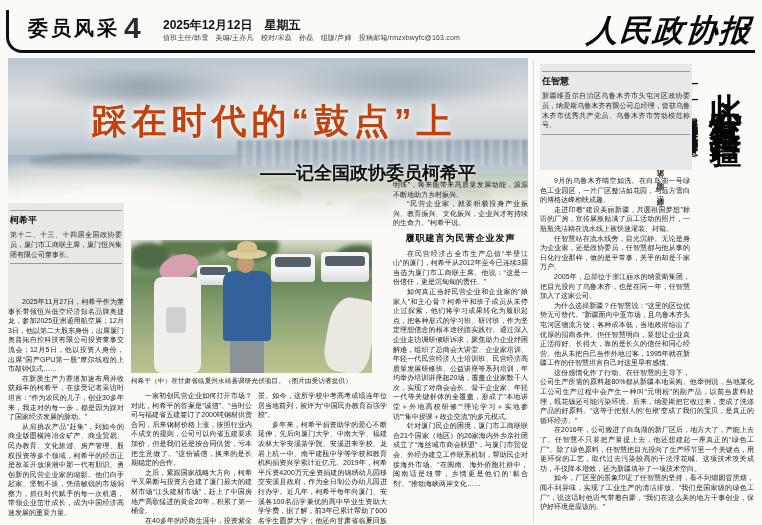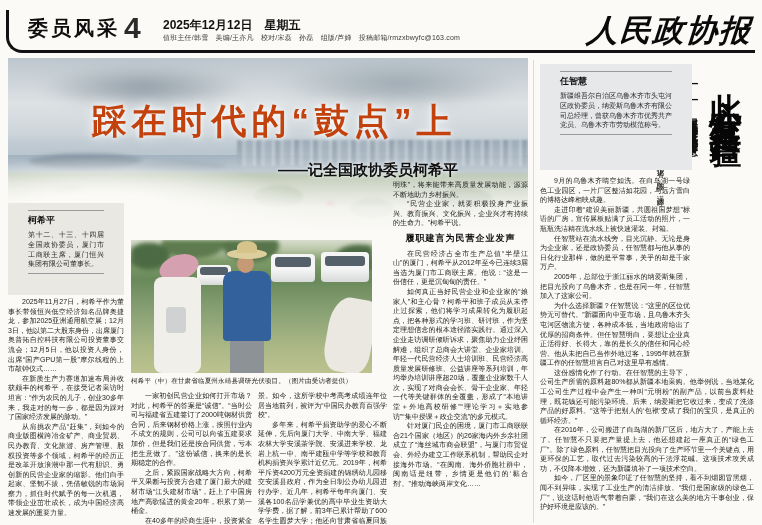--- a/index.html
+++ b/index.html
@@ -45,26 +45,26 @@
       radial-gradient(6px 4px at 62% 52%,#a0402f 0 70%,transparent 72%),
       radial-gradient(6px 4px at 78% 62%,#a0402f 0 70%,transparent 72%),
       linear-gradient(180deg,#7e9572,#a7b491);}
   .hero-fade{position:absolute;inset:0;background:
     radial-gradient(60% 55% at 18% 95%,#fbfaf7 30%,rgba(251,250,247,0) 70%),
     linear-gradient(180deg,rgba(251,250,247,0) 46%,rgba(251,250,247,.5) 66%,rgba(251,250,247,.92) 86%,#fbfaf7 100%);}
   .headline{position:absolute;left:28px;top:40px;width:476px;text-align:center;
     font-size:35px;font-weight:900;letter-spacing:5px;color:#c2410c;
     text-shadow:0 0 5px rgba(255,255,255,.95),0 0 14px rgba(255,255,255,.8);}
   .hl-subtitle{position:absolute;left:214px;top:103px;width:292px;text-align:center;
-    font-size:15px;font-weight:700;color:#101010;text-shadow:0 0 4px rgba(255,255,255,.95);}
+    font-size:18px;font-weight:700;color:#101010;text-shadow:0 0 4px rgba(255,255,255,.95);}
   .hl-byline{position:absolute;left:214px;top:126px;width:292px;text-align:center;
     font-size:8.5px;color:#202020;text-shadow:0 0 3px rgba(255,255,255,.95);}
   
-  .bio-box{background:#e9e8e3;box-sizing:border-box;padding:5px 20px 6px;}
-  .bio-main{left:8px;top:203px;width:116px;height:92px;}
+  .bio-box{background:#e9e8e3;box-sizing:border-box;padding:5px 2px 6px;}
+  .bio-main{left:8px;top:203px;width:116px;height:106px;}
   .bio-right{left:540px;top:64px;width:152px;height:106px;background:#e7e8ea;}
   .bio-rule{height:1px;background:#9a9a9a;margin:2px 0 3px;}
   .bio-name{font-size:9px;font-weight:700;margin:2px 0 3px;color:#111;}
   .bio-text{font-size:7px;line-height:9.8px;text-align:justify;color:#2a2a2a;}
   
   .fphoto{left:131px;top:240px;width:241px;height:133px;overflow:hidden;
     background:linear-gradient(180deg,#d8ddcd 0%,#bac7a9 7%,#7e9a68 16%,#69895a 30%,#7f9a6d 46%,#93a87a 62%,#aab785 80%,#bcc290 100%);}
   .fp-bushes{position:absolute;inset:0;filter:blur(2px);background-image:
     radial-gradient(34px 22px at 18px 16px,#4c6b44 0 60%,transparent 62%),
     radial-gradient(46px 26px at 120px 6px,#567349 0 60%,transparent 62%),

